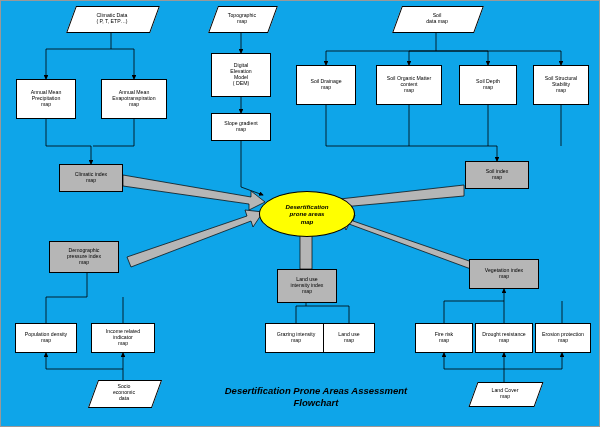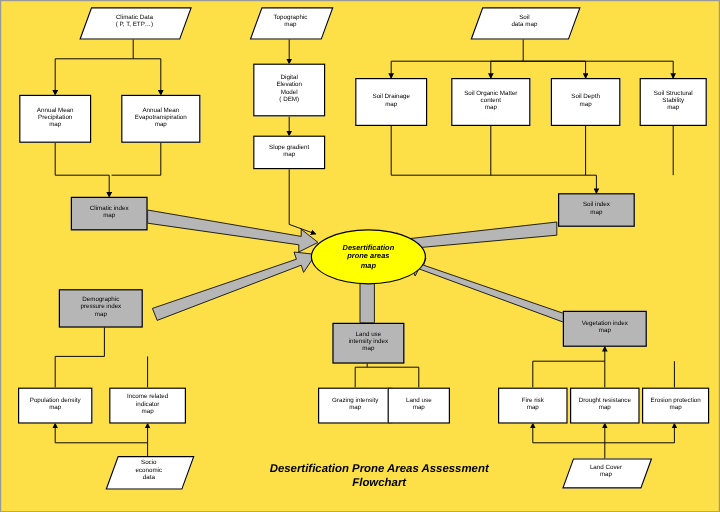--- a/index.html
+++ b/index.html
@@ -1,17 +1,17 @@
 <!DOCTYPE html>
 <html><head>
 <meta charset="utf-8">
 <style>
   html,body{margin:0;padding:0;background:#ffffff;}
   body{font-family:"Liberation Sans", sans-serif;}
-  #stage{position:relative;width:600px;height:427px;background:#fde047;border:1px solid #999;box-sizing:border-box;overflow:hidden;}
+  #stage{position:relative;width:600px;height:427px;background:#0ea5e9;border:1px solid #999;box-sizing:border-box;overflow:hidden;}
   svg#wires{position:absolute;left:0;top:0;width:600px;height:427px;}
   .node{position:absolute;box-sizing:border-box;display:flex;align-items:center;justify-content:center;text-align:center;line-height:1.15;}
   .box{border:1px solid #000;background:#ffffff;font-size:5.2px;color:#000;padding:1px;}
   .box.shaded{background:#b6b6b6;}
   .box.ellipse{border:1px solid #000;background:#ffff00;border-radius:50%;font-style:italic;font-weight:bold;font-size:6.2px;}
   .para{font-size:5.2px;color:#000;}
   .para .skew{position:absolute;left:0;top:0;width:100%;height:100%;background:#ffffff;border:1px solid #000;transform:skewX(-20deg);z-index:0;}
   .para .ptxt{position:relative;z-index:1;padding:1px 3px;}
   .title{position:absolute;font-style:italic;font-weight:bold;font-size:9.5px;color:#000;text-align:center;line-height:1.25;}
   .lbl{white-space:pre-line;}

